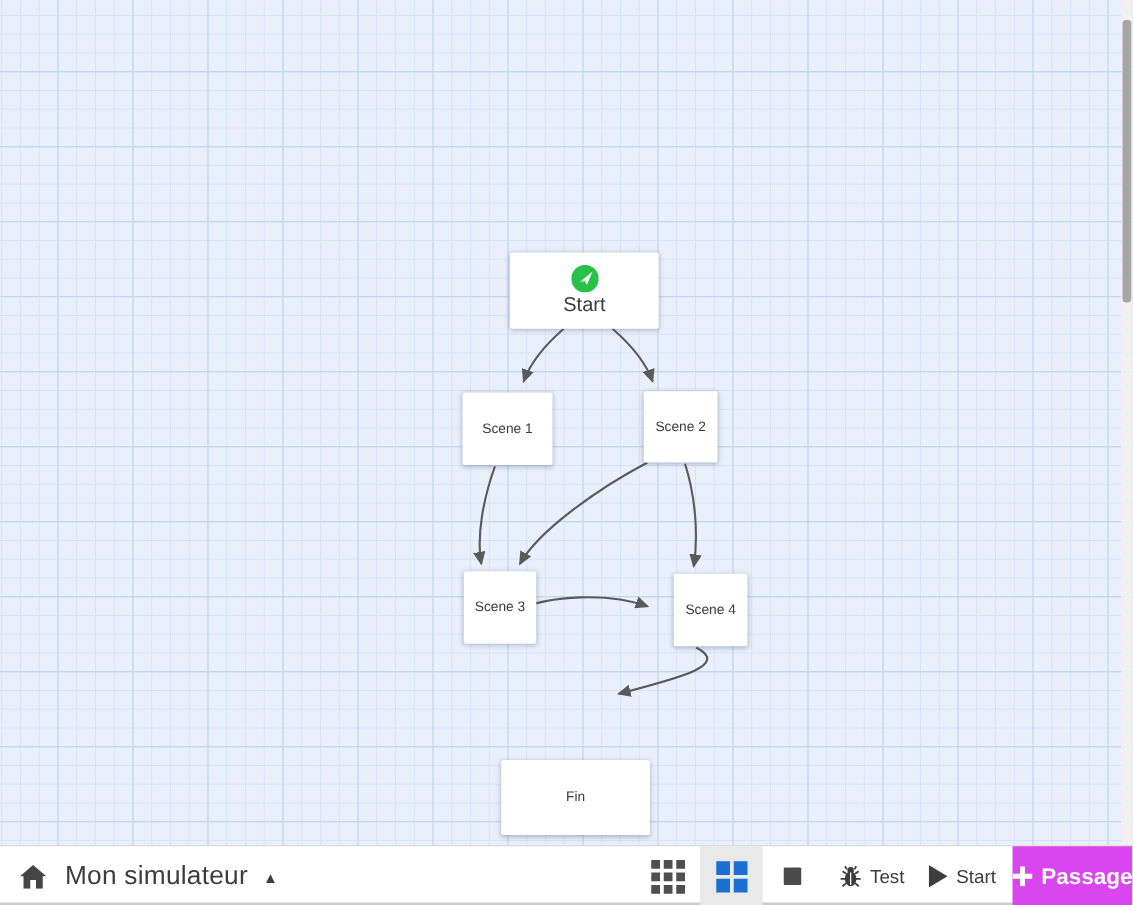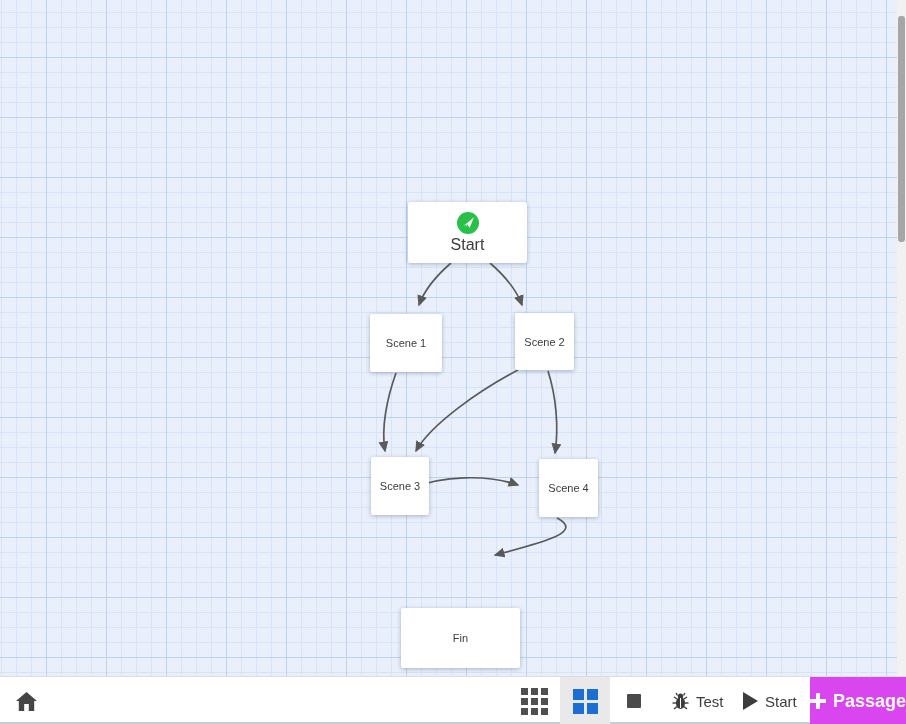--- a/index.html
+++ b/index.html
@@ -116,20 +116,24 @@
 
   <div id="toolbar">
     <div class="bottom-line"></div>
 
     <div class="tb-item" id="home-btn">
       <svg class="icon-svg" width="21" height="19" viewBox="0 0 21 19">
         <path d="M10.5 0 L21 9 L18.2 9 L18.2 19 L12.8 19 L12.8 12 L8.2 12 L8.2 19 L2.8 19 L2.8 9 L0 9 Z" fill="#454545"></path>
       </svg>
     </div>
 
+    <div class="tb-item" id="title-btn">
+      <span>Mon simulateur</span>
+      <span class="caret">▲</span>
+    </div>
 
 
     <div class="tb-item" id="grid-small-btn">
       <div class="grid-s">
         <span></span>
           <span></span>
           <span></span>
           <span></span>
           <span></span>
           <span></span>

